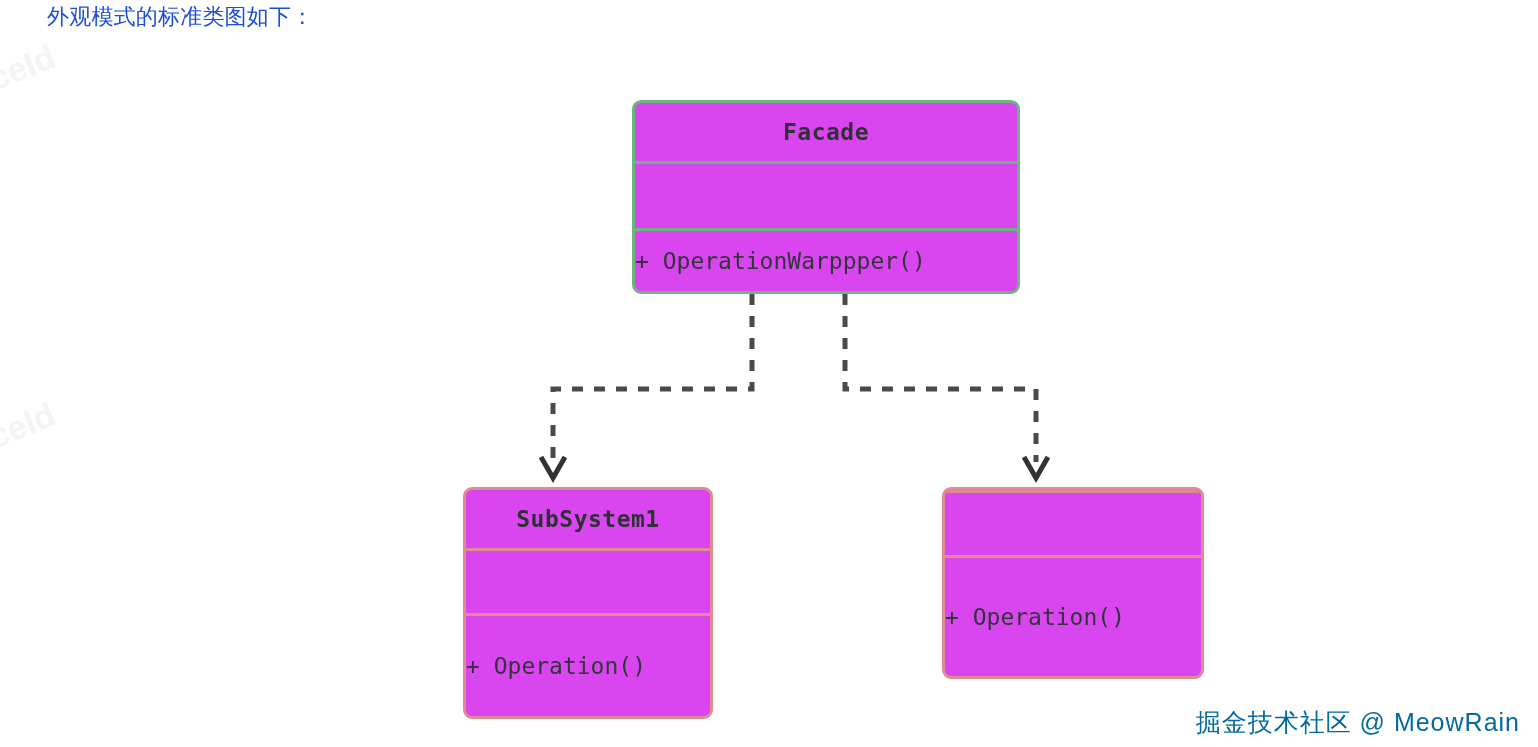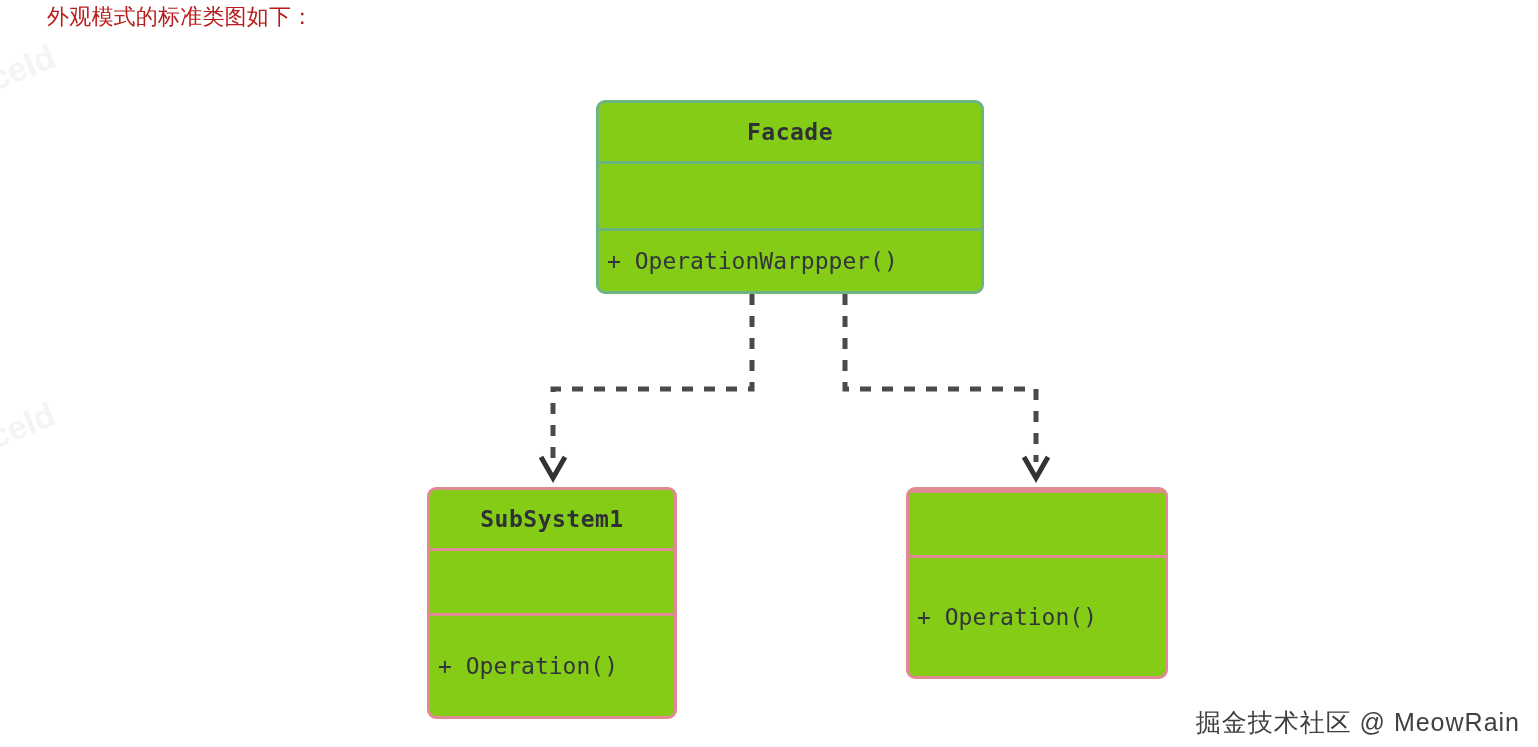--- a/index.html
+++ b/index.html
@@ -10,49 +10,49 @@
     overflow:hidden;
   }
   #canvas { position:relative; width:1538px; height:747px; background:#fff; }
 
   .caption {
     position:absolute;
     left:47px; top:2px;
     font-family:"Liberation Sans", sans-serif;
     font-size:22px;
     line-height:30px;
-    color:#b91c1c;
+    color:#1d4ed8;
     letter-spacing:0.2px;
     white-space:nowrap;
   }
 
   
   .uml-box {
     position:absolute;
-    background:#84cc16;
+    background:#d946ef;
     border-radius:9px;
     border-style:solid;
     border-width:3px;
     display:flex;
     flex-direction:column;
     overflow:hidden;
+    margin-left:36px;
   }
   .uml-box .compartment {
     display:flex;
     align-items:center;
     width:100%;
   }
   .uml-box .compartment.title-c {
     justify-content:center;
     font-weight:bold;
   }
   .uml-box .compartment.attrs-c { }
   .uml-box .compartment.ops-c {
     justify-content:flex-start;
-    padding-left:8px;
   }
   .uml-box .divider { width:100%; height:3px; flex:none; }
 
   .cls-title {
     font-family:"DejaVu Sans Mono", monospace;
     font-weight:bold;
     font-size:23px;
     color:#2f3136;
     letter-spacing:0.5px;
   }
@@ -103,21 +103,21 @@
     white-space:nowrap;
   }
   #wm-side-1 { left:-12px; top:48px; }
   #wm-side-2 { left:-12px; top:406px; }
 
   #wm-corner {
     position:absolute;
     right:18px; bottom:8px;
     font-family:"Liberation Sans", sans-serif;
     font-size:25px;
-    color:#404040;
+    color:#0369a1;
     letter-spacing:1px;
     white-space:nowrap;
     user-select:none;
   }
 </style>
 </head>
 <body>
 
 <div id="canvas">
 

